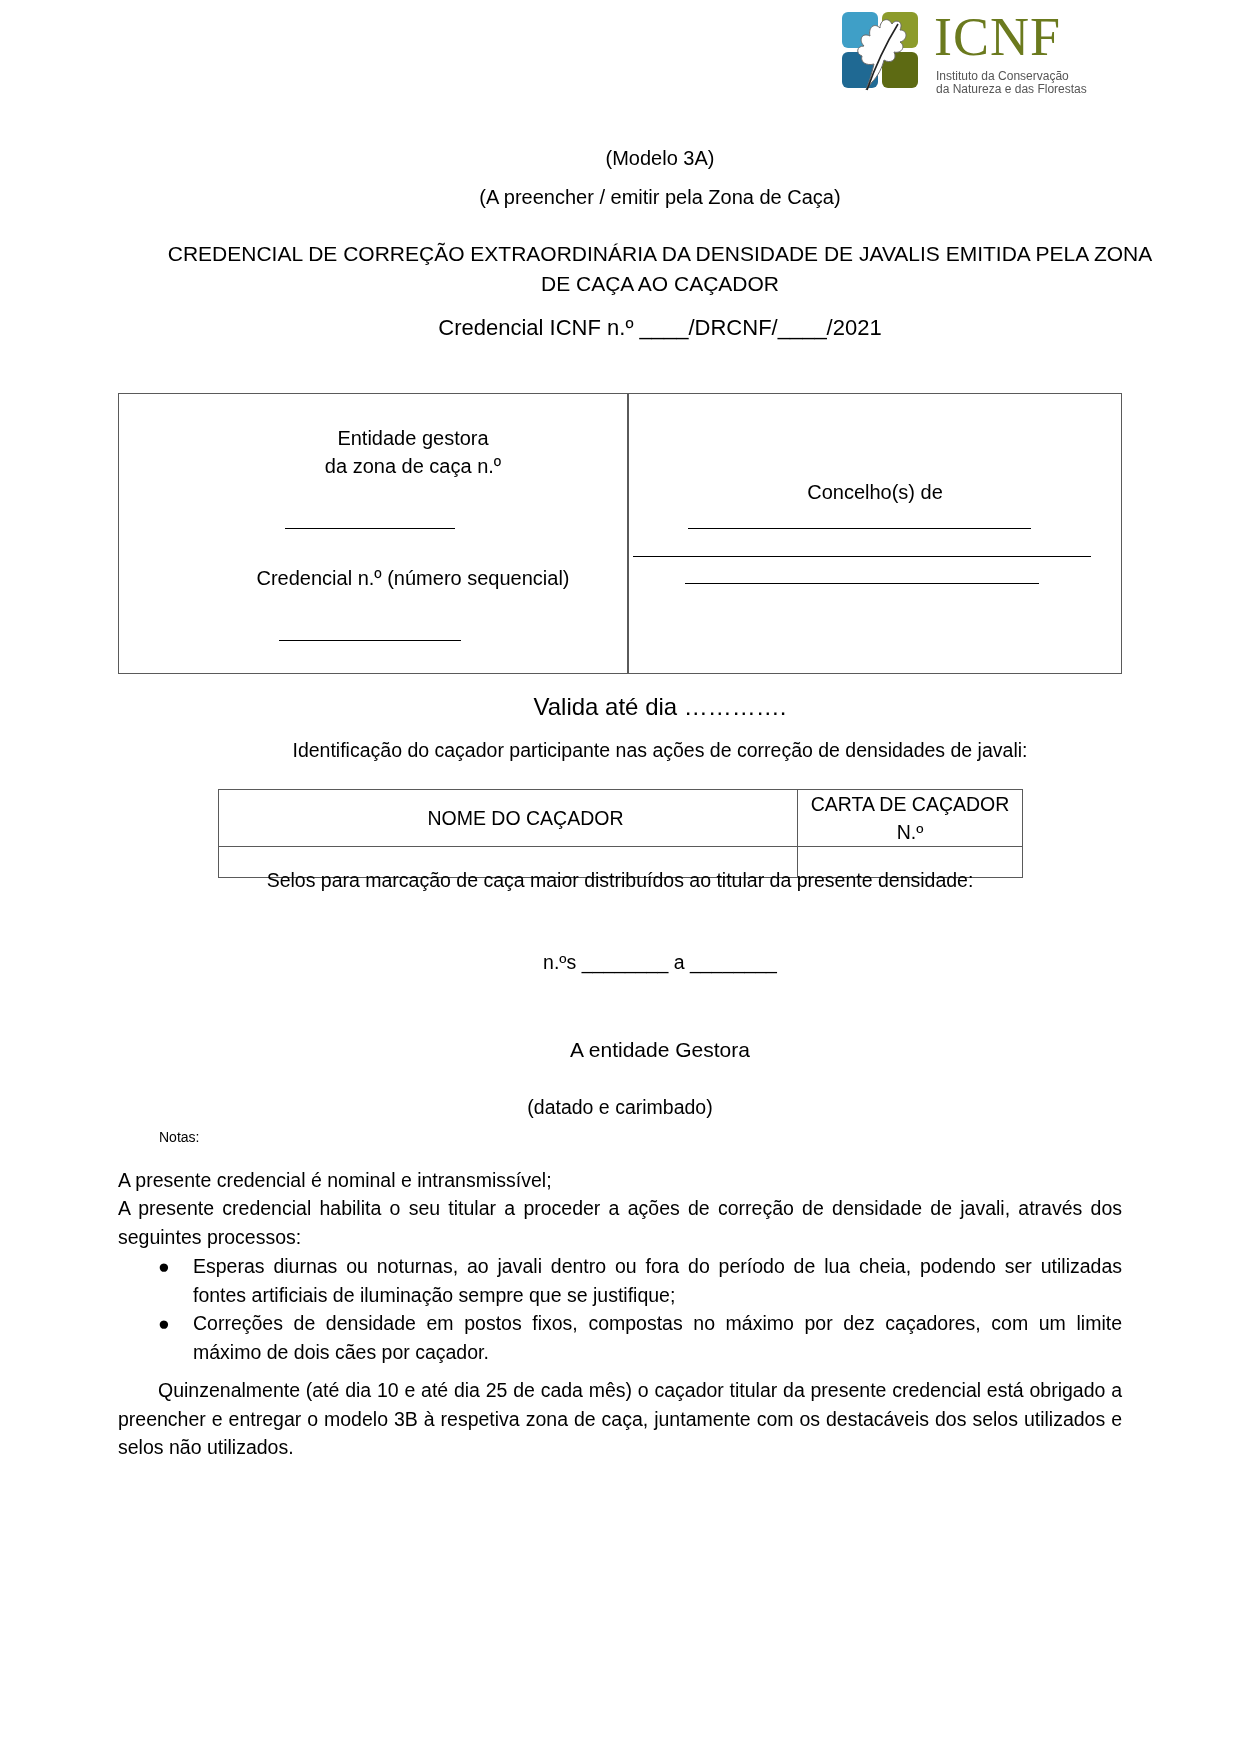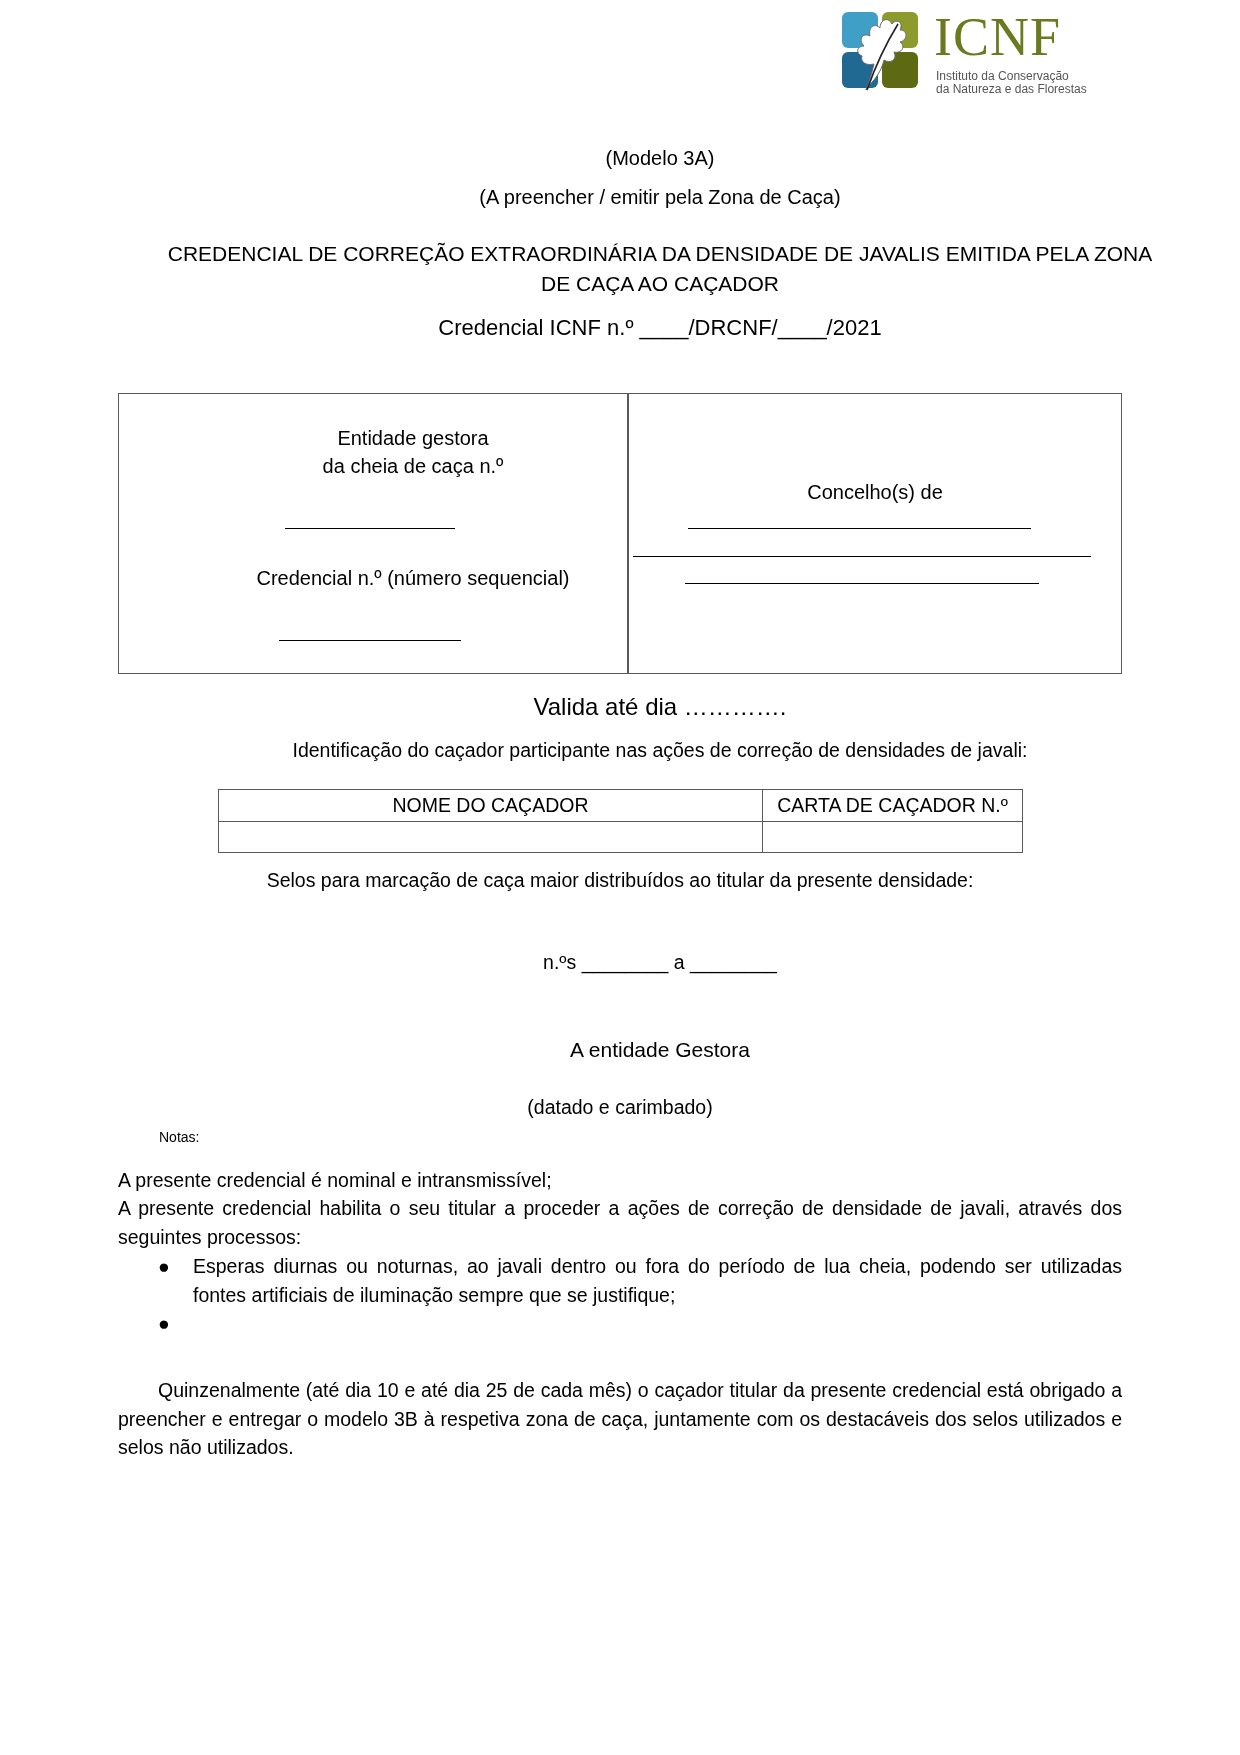--- a/index.html
+++ b/index.html
@@ -78,39 +78,39 @@
   <div>CREDENCIAL DE CORREÇÃO EXTRAORDINÁRIA DA DENSIDADE DE JAVALIS EMITIDA PELA ZONA</div>
   <div>DE CAÇA AO CAÇADOR</div>
 </div>
 <div class="abs center b h-cred">Credencial ICNF n.º  ____/DRCNF/____/2021</div>
 
 <div class="t1">
   <div class="t1-div"></div>
 
   <div class="cell-txt b" style="left:0; width:508px; top:30px;">
     <div>Entidade gestora</div>
-    <div>da cheia de caça n.º</div>
+    <div>da zona de caça n.º</div>
   </div>
   <div class="uline" style="left:166px; width:170px; top:134px;"></div>
   <div class="cell-txt b" style="left:0; width:508px; top:170px;">Credencial n.º (número sequencial)</div>
   <div class="uline" style="left:160px; width:182px; top:246px;"></div>
 
   <div class="cell-txt" style="left:508px; width:496px; top:84px;">Concelho(s) de</div>
   <div class="uline" style="left:569px; width:343px; top:134px; border-top-width:1px;"></div>
   <div class="uline" style="left:514px; width:458px; top:162px; border-top-width:1px;"></div>
   <div class="uline" style="left:566px; width:354px; top:189px; border-top-width:1px;"></div>
 </div>
 
 <div class="abs center b valid">Valida até dia ………….</div>
 <div class="abs center b ident">Identificação do caçador participante nas ações de correção de densidades de javali:</div>
 
 <table class="t2">
   <tbody>
       <tr>
-    <td style="width:543px;">NOME DO CAÇADOR</td>
+    <td style="width:543px;padding-left:35px;">NOME DO CAÇADOR</td>
     <td>CARTA DE CAÇADOR N.º</td>
   </tr>
   <tr>
     <td></td>
     <td></td>
   </tr>
 </tbody>
   </table>
 
 <div class="abs center selos">Selos para marcação de caça maior distribuídos ao titular da presente densidade:</div>
@@ -123,18 +123,19 @@
 <div class="para" style="top:1166px;">A presente credencial é nominal e intransmissível;</div>
 <div class="para" style="top:1194px; text-align-last:left;">A presente credencial habilita o seu titular a proceder a ações de correção de densidade de javali, através dos seguintes processos:</div>
 
 <ul class="bullets" style="top:1252px;">
   <li>
     <span class="dot">●</span>
     <span>Esperas diurnas ou noturnas, ao javali dentro ou fora do período de lua cheia, podendo ser utilizadas fontes artificiais de iluminação sempre que se justifique;</span>
   </li>
   <li>
     <span class="dot">●</span>
+    <span>Correções de densidade em postos fixos, compostas no máximo por dez caçadores, com um limite máximo de dois cães por caçador.</span>
   </li>
 </ul>
 
 <div class="para" style="top:1376px;">
   <span class="b">Quinzenalmente (até dia 10 e até dia 25 de cada mês) o caçador titular da presente credencial</span><span> está obrigado a preencher e entregar o modelo 3B à respetiva zona de caça, juntamente com os destacáveis dos selos utilizados e selos não utilizados.</span>
 </div>
 
 </body></html>

